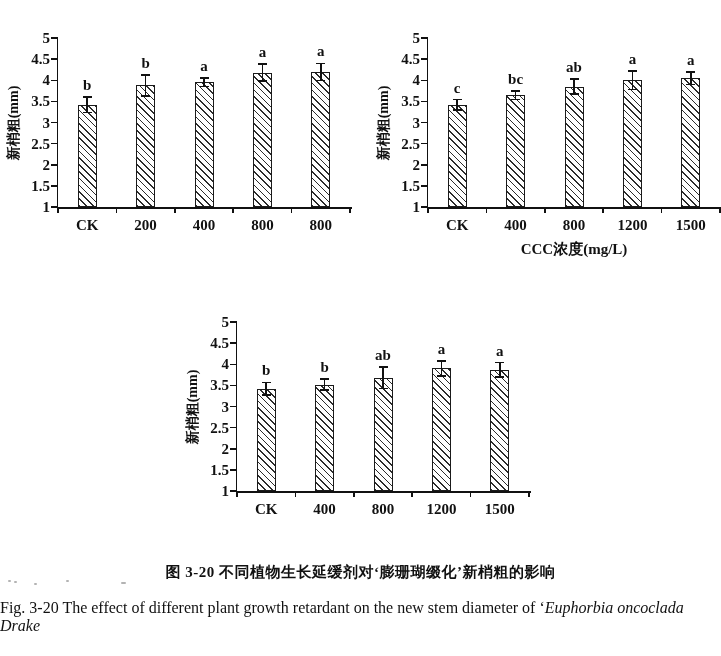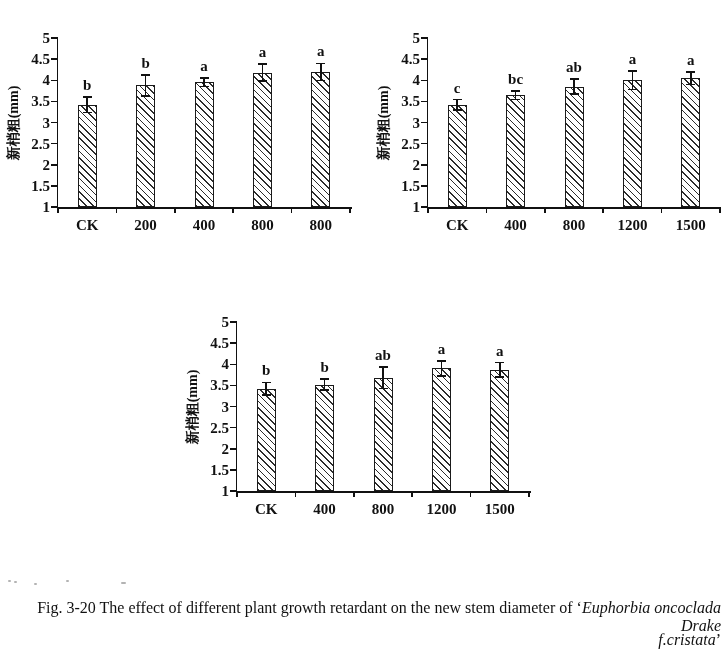--- a/index.html
+++ b/index.html
@@ -11,21 +11,21 @@
   .chart-2{left:370px;top:10px;}
   .chart-3{left:179px;top:294px;}
   .axline{position:absolute;background:#111;}
   .ticklab{position:absolute;font-weight:bold;font-size:15px;line-height:18px;color:#111;}
   .axtitle{position:absolute;font-weight:bold;font-size:15px;line-height:18px;color:#111;}
   .bar{position:absolute;box-sizing:border-box;border:1.2px solid #1a1a1a;background-color:#fefefe;
        background-image:repeating-linear-gradient(45deg,#2b2b2b 0,#2b2b2b 1.1px,transparent 1.1px,transparent 4.8px);}
   .sub{font-size:10px;vertical-align:-3px;}
   .caption-zh{position:absolute;left:0;top:563px;width:721px;text-align:center;
               font-weight:bold;font-size:15px;letter-spacing:0.5px;}
-  .caption-en{position:absolute;left:0;width:721px;text-align:right;font-size:16px;}
+  .caption-en{position:absolute;left:0;width:721px;text-align:left;font-size:16px;}
   .caption-en-1{top:599px;}
   .caption-en-2{top:631px;}
   .italic{font-style:italic;}
   .dot{position:absolute;width:3px;height:2px;background:#8a8a8a;opacity:0.65;border-radius:1px;}
 </style>
 </head>
 <body>
 
 <div class="page">
 
@@ -139,20 +139,21 @@
       <div class="axline" style="left: 257.9px; top: 78.795px; width: 9px; height: 1.5px;"></div>
       <div class="ticklab" style="left: 247.4px; top: 39.955px; width: 30px; text-align: center;">a</div>
       <div class="ticklab" style="left: 233.2px; top: 206px; width: 58.4px; text-align: center;">1200</div>
       <div class="bar" style="left: 311.3px; top: 68.1375px; width: 19px; height: 128.862px;"></div>
       <div class="axline" style="left: 320.05px; top: 61.8px; width: 1.5px; height: 12.675px;"></div>
       <div class="axline" style="left: 316.3px; top: 61.05px; width: 9px; height: 1.5px;"></div>
       <div class="axline" style="left: 316.3px; top: 73.725px; width: 9px; height: 1.5px;"></div>
       <div class="ticklab" style="left: 305.8px; top: 40.8px; width: 30px; text-align: center;">a</div>
       <div class="ticklab" style="left: 291.6px; top: 206px; width: 58.4px; text-align: center;">1500</div>
       <div class="axtitle" style="left: 14px; top: 112.5px; white-space: nowrap; transform: translate(-50%, -50%) rotate(-90deg); font-size: 14px;">新梢粗(mm)</div>
+      <div class="axtitle" style="left: 58px; top: 230px; width: 292px; text-align: center;"><span>CCC浓度(mg/L)</span></div>
     </div>
   <div class="chart chart-3">
       <div class="axline" style="left: 56.5px; top: 27px; width: 1.5px; height: 171.5px;"></div>
       <div class="axline" style="left: 56.5px; top: 197px; width: 295px; height: 1.5px;"></div>
       <div class="axline" style="left: 51px; top: 196.25px; width: 5.5px; height: 1.5px;"></div>
       <div class="ticklab" style="left: 8px; top: 188px; width: 42px; text-align: right;">1</div>
       <div class="axline" style="left: 51px; top: 175.125px; width: 5.5px; height: 1.5px;"></div>
       <div class="ticklab" style="left: 8px; top: 166.875px; width: 42px; text-align: right;">1.5</div>
       <div class="axline" style="left: 51px; top: 154px; width: 5.5px; height: 1.5px;"></div>
       <div class="ticklab" style="left: 8px; top: 145.75px; width: 42px; text-align: right;">2</div>
@@ -206,18 +207,18 @@
       <div class="ticklab" style="left: 291.6px; top: 206px; width: 58.4px; text-align: center;">1500</div>
       <div class="axtitle" style="left: 14px; top: 112.5px; white-space: nowrap; transform: translate(-50%, -50%) rotate(-90deg); font-size: 14px;">新梢粗(mm)</div>
     </div>
 
   <span class="dot" style="left:8px;top:580px;"></span>
   <span class="dot" style="left:14px;top:581px;"></span>
   <span class="dot" style="left:34px;top:583px;"></span>
   <span class="dot" style="left:66px;top:580px;"></span>
   <span class="dot" style="left:121px;top:582px;width:5px;"></span>
 
+  <div class="caption-zh">图 3-20  不同植物生长延缓剂对‘膨珊瑚缀化’新梢粗的影响</div>
 
   <div class="caption-en caption-en-1"><span>Fig. 3-20 The effect of different plant growth retardant on the new stem diameter of ‘</span><span class="italic">Euphorbia oncoclada Drake</span></div>
 
-  <div class="caption-en caption-en-2"><span class="italic">f.cristata</span><span>’</span></div>
 
 </div>
 
 </body></html>

